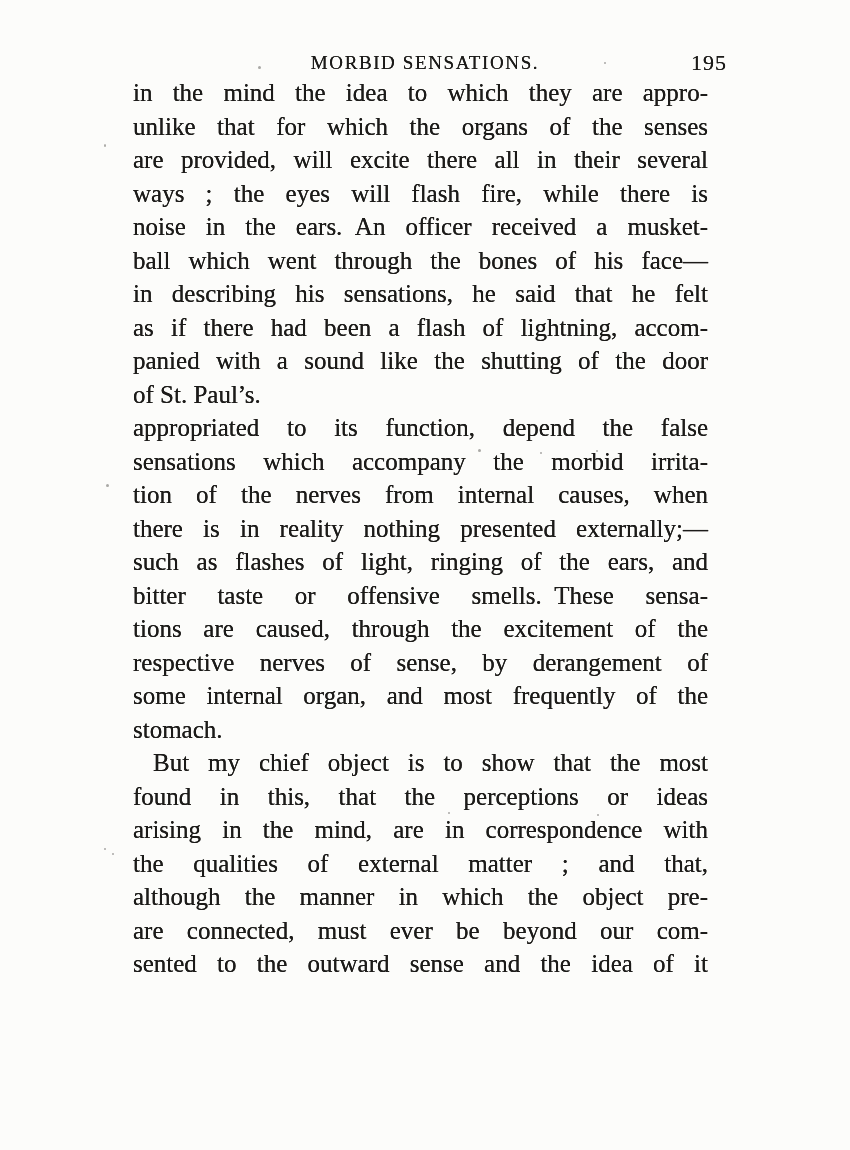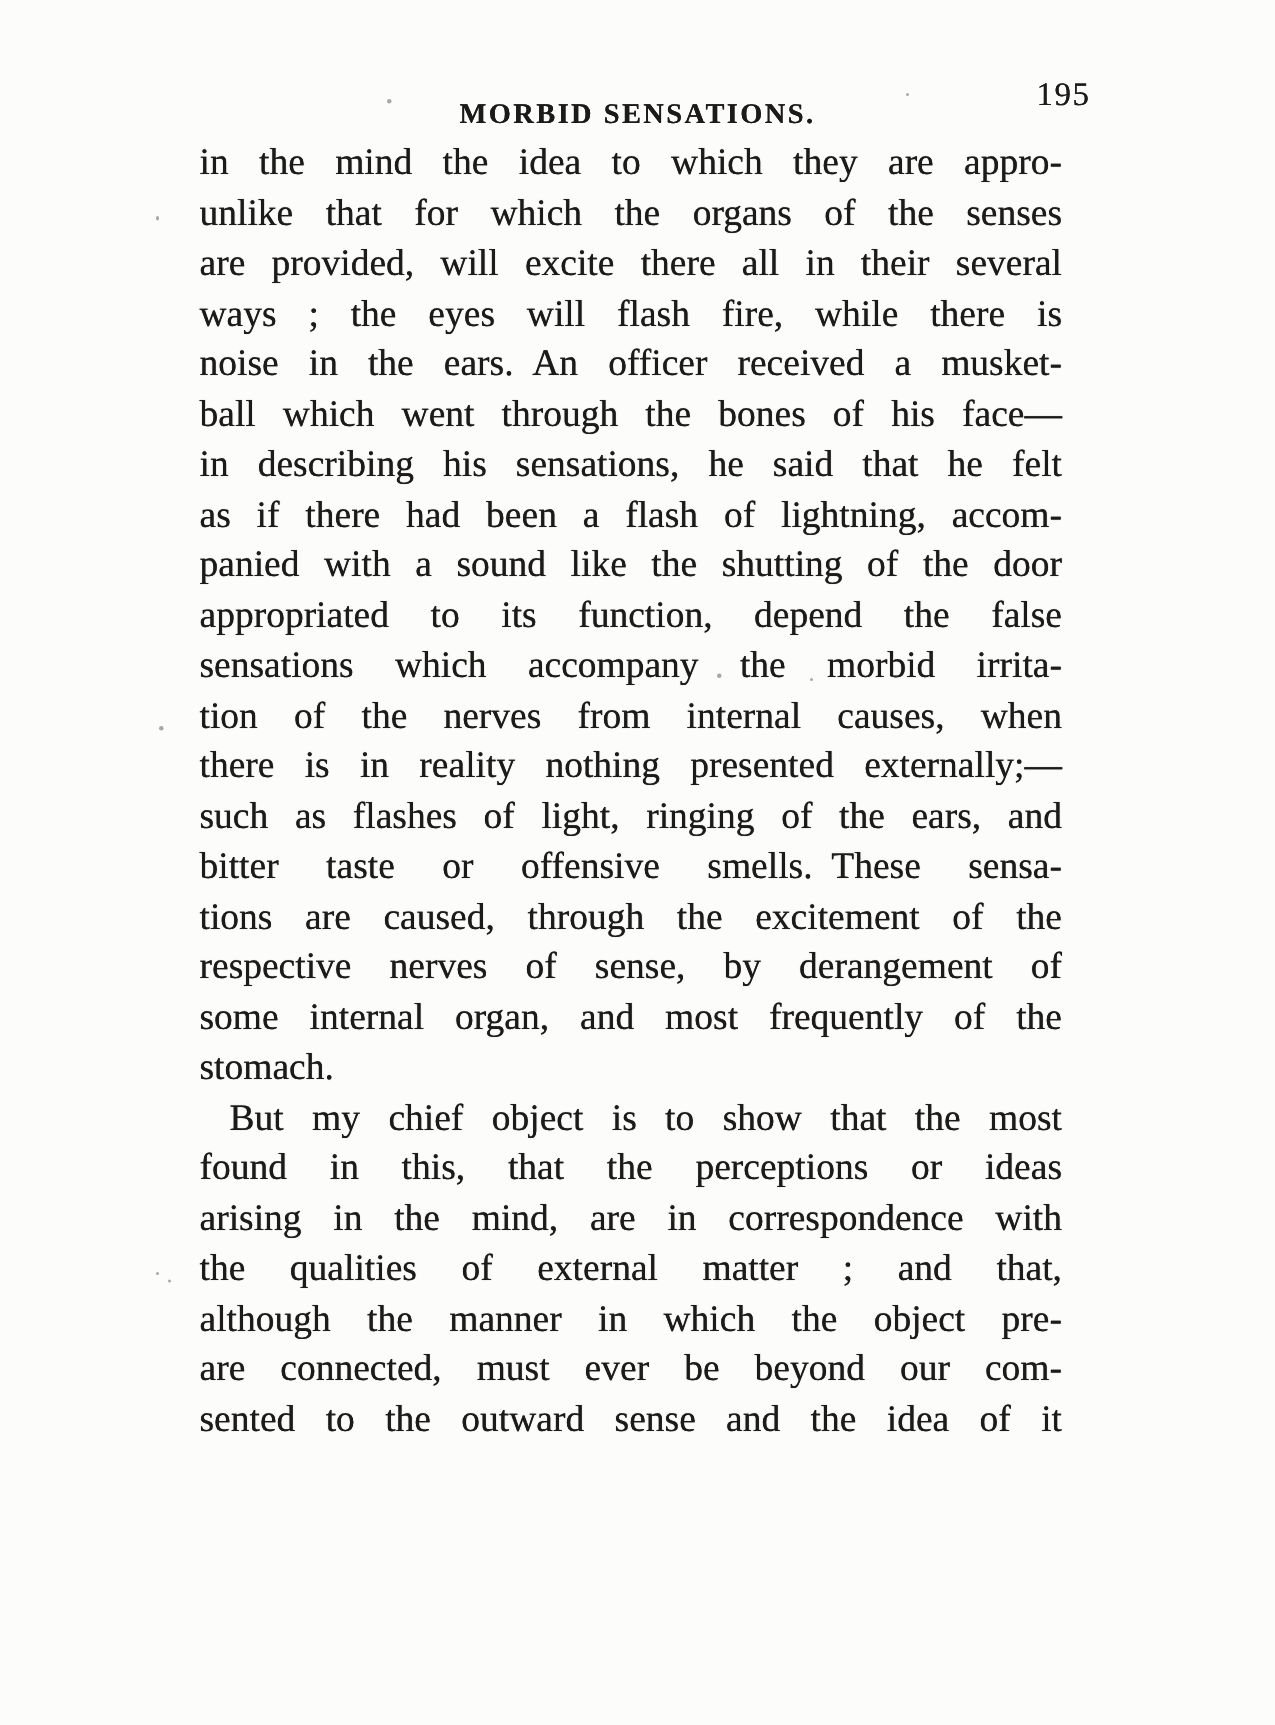--- a/index.html
+++ b/index.html
@@ -23,41 +23,41 @@
   .header {
     position: absolute;
     left: 133px;
     top: 52px;
     width: 584px;
     height: 28px;
   }
   .running-title {
     position: absolute;
     left: 50%;
-    top: 14px;
+    top: 0;
     transform: translateX(-50%);
     font-size: 19px;
-    font-weight: 700;
+    font-weight: 400;
     letter-spacing: 1.6px;
     white-space: nowrap;
     text-shadow: 0 0 0.4px currentColor;
   }
   .page-number {
     position: absolute;
     right: -10px;
     top: -2px;
     font-size: 22px;
     font-weight: 400;
     letter-spacing: 1px;
     text-shadow: 0 0 0.4px currentColor;
   }
   .body-text {
     position: absolute;
     left: 133px;
-    top: 92px;
+    top: 76px;
     width: 575px;
     font-size: 25px;
     line-height: 33.5px;
     text-shadow: 0 0 0.45px currentColor;
   }
   .line {
     text-align: justify;
     text-align-last: justify;
   }
   .line.indent {
@@ -86,20 +86,21 @@
   <div class="body-text">
       <div class="line">in the mind the idea to which they are appro-</div>
       <div class="line">unlike that for which the organs of the senses</div>
       <div class="line">are provided, will excite there all in their several</div>
       <div class="line">ways ; the eyes will flash fire, while there is</div>
       <div class="line">noise in the ears. An officer received a musket-</div>
       <div class="line">ball which went through the bones of his face—</div>
       <div class="line">in describing his sensations, he said that he felt</div>
       <div class="line">as if there had been a flash of lightning, accom-</div>
       <div class="line">panied with a sound like the shutting of the door</div>
+      <div class="line p-end">of St. Paul’s.</div>
       <div class="line">appropriated to its function, depend the false</div>
       <div class="line">sensations which accompany the morbid irrita-</div>
       <div class="line">tion of the nerves from internal causes, when</div>
       <div class="line">there is in reality nothing presented externally;—</div>
       <div class="line">such as flashes of light, ringing of the ears, and</div>
       <div class="line">bitter taste or offensive smells. These sensa-</div>
       <div class="line">tions are caused, through the excitement of the</div>
       <div class="line">respective nerves of sense, by derangement of</div>
       <div class="line">some internal organ, and most frequently of the</div>
       <div class="line p-end">stomach.</div>

